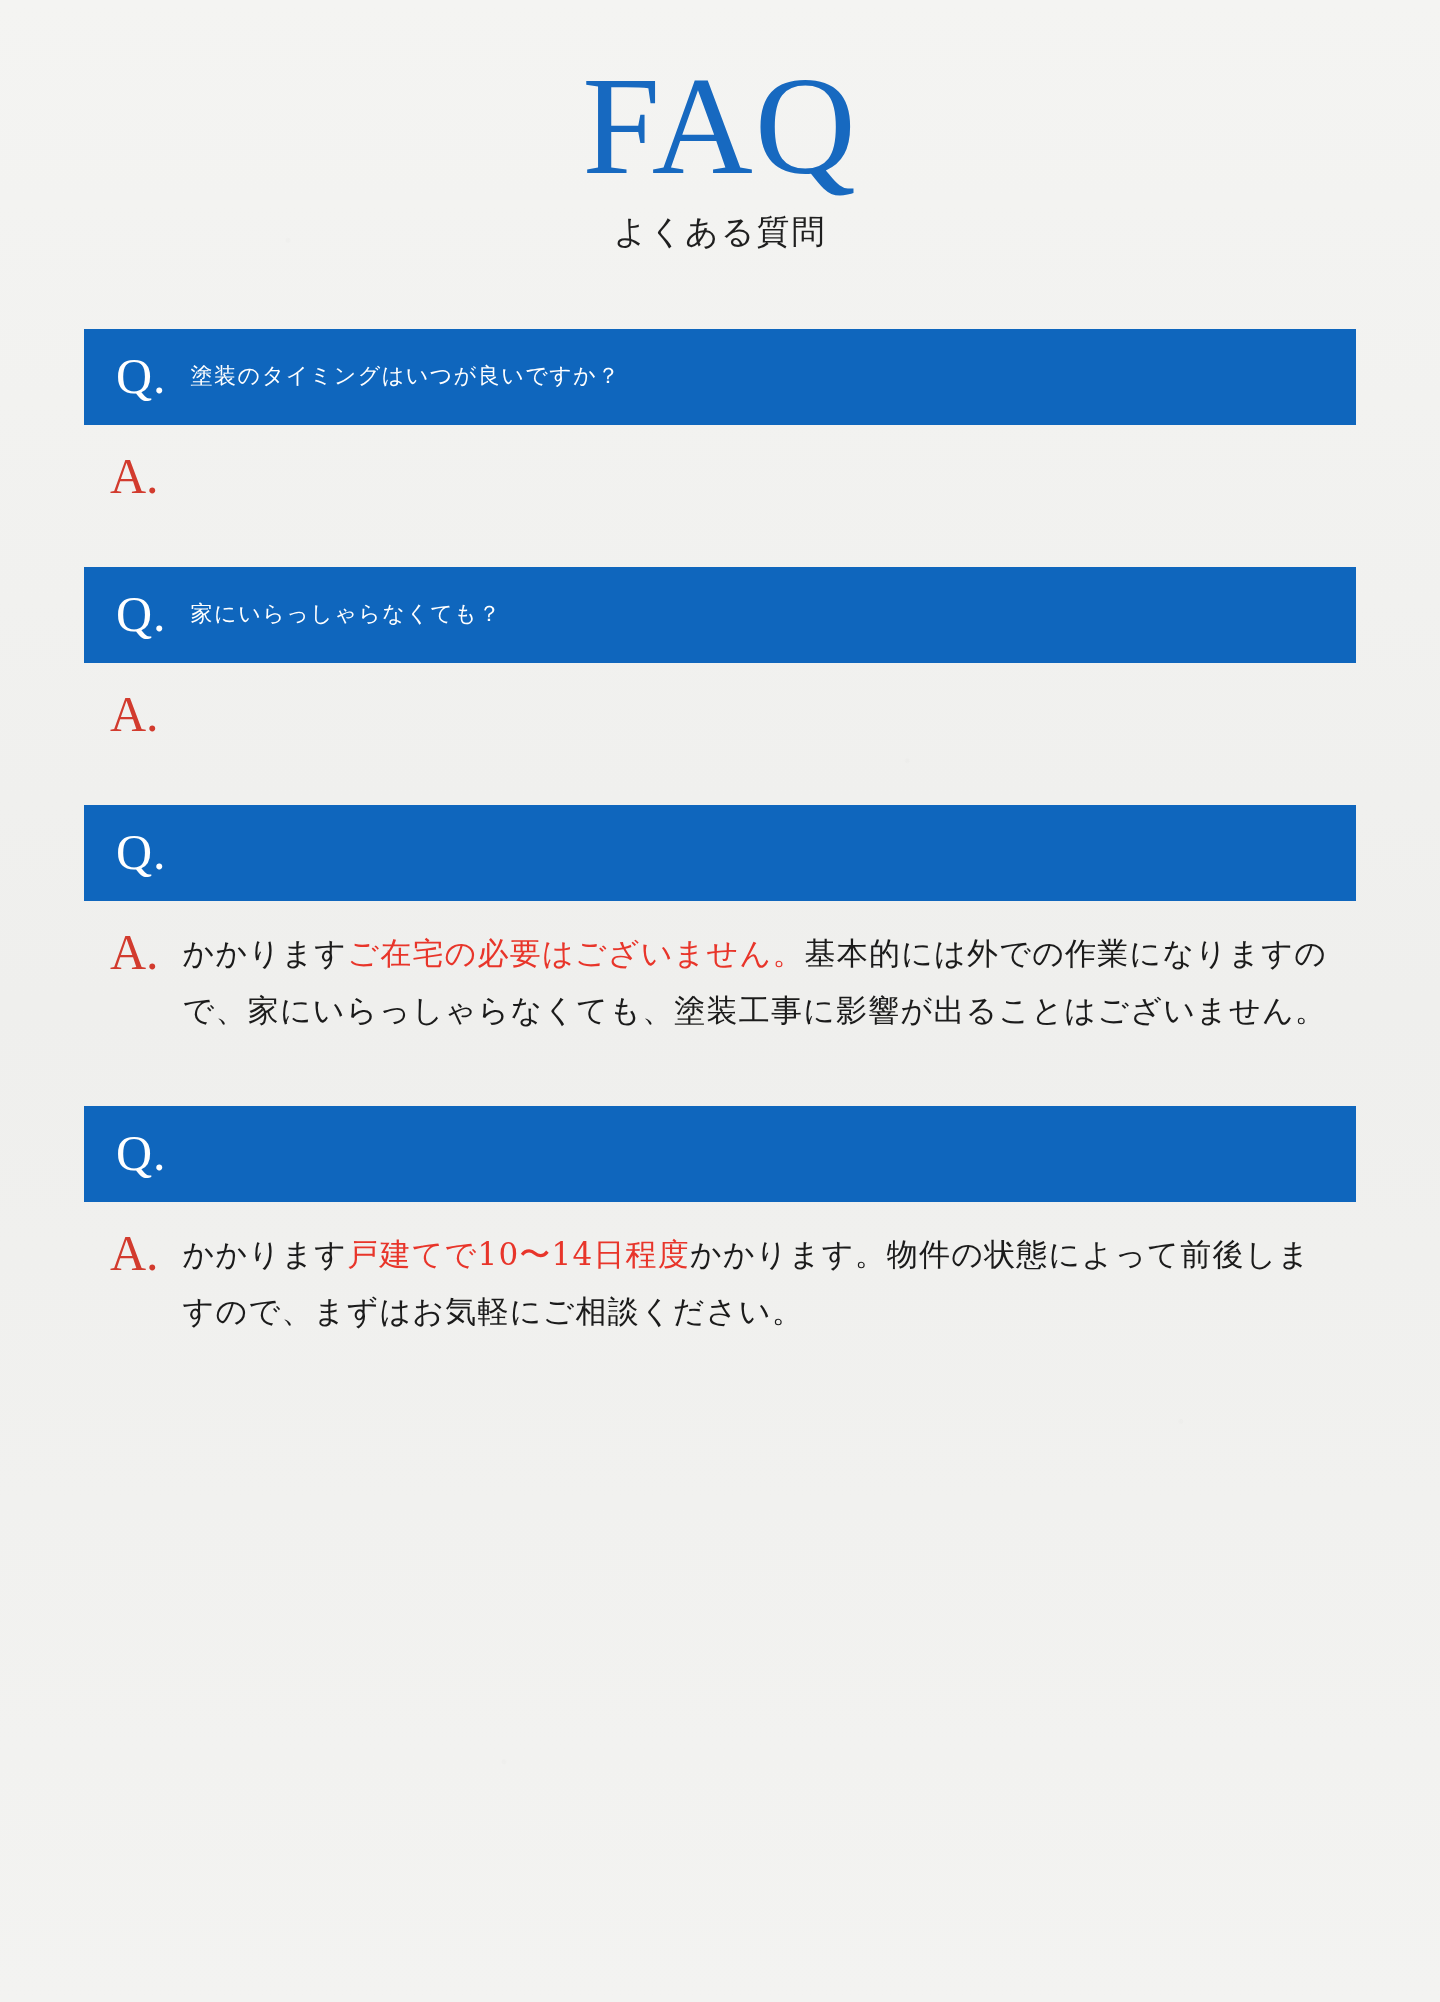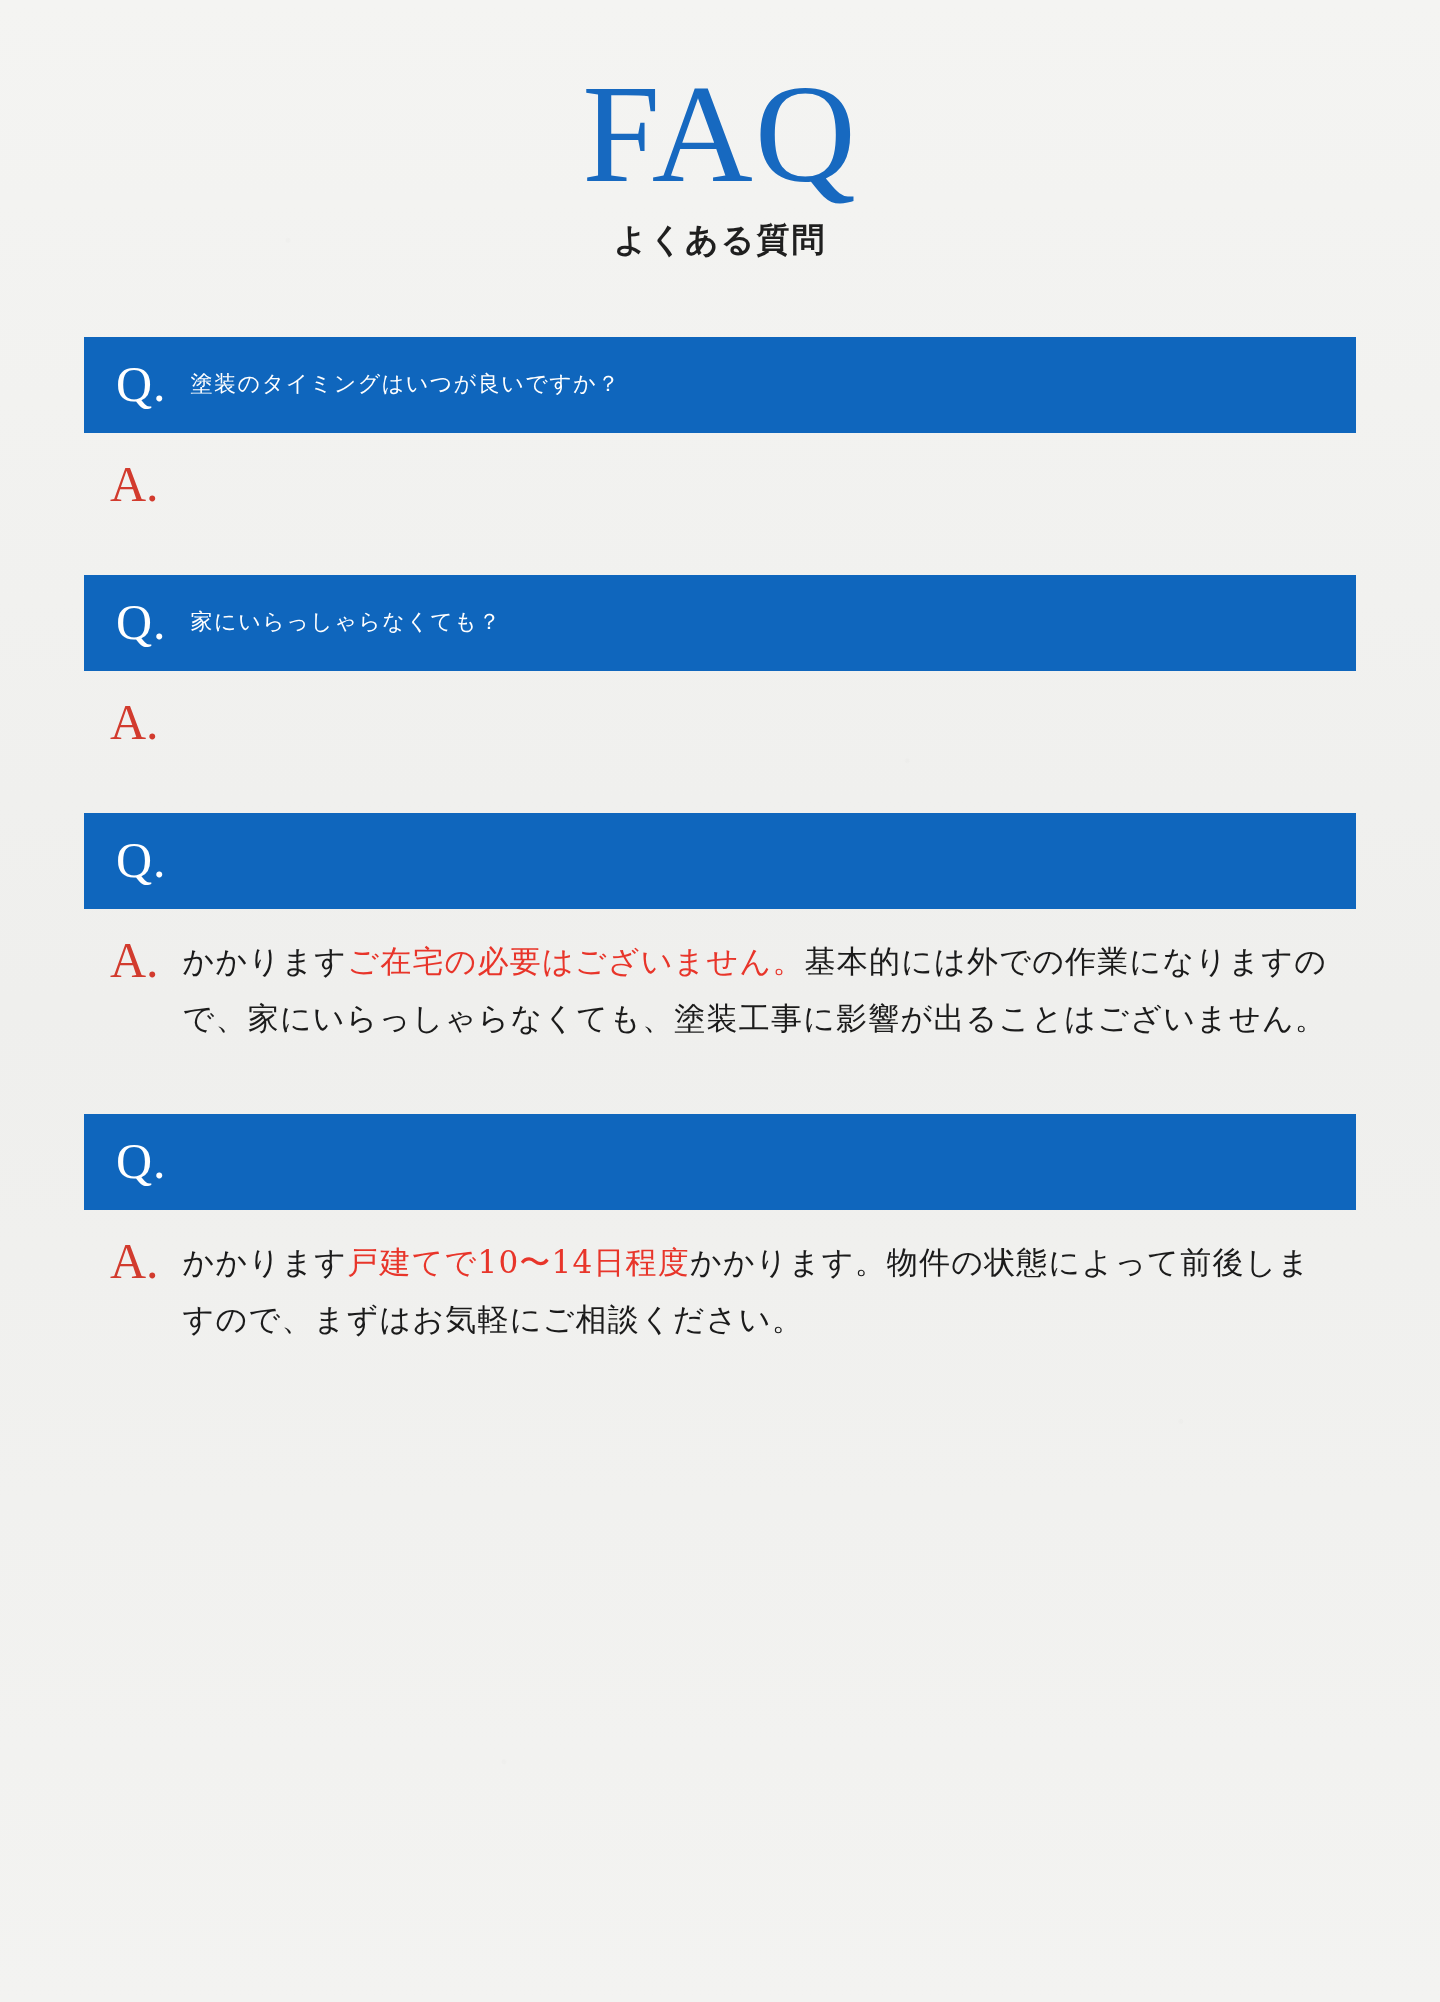--- a/index.html
+++ b/index.html
@@ -33,29 +33,29 @@
     text-align: center;
     padding-top: 56px;
   }
   .faq-title {
     font-family: "Liberation Serif", "DejaVu Serif", serif;
     font-size: 140px;
     line-height: 1.0;
     letter-spacing: 2px;
     color: #1769c0;
     font-weight: 400;
-    margin: 8px;
+    margin: 0;
   }
   .faq-subtitle {
     font-family: "DejaVu Serif", "Liberation Serif", serif;
     font-size: 33px;
     letter-spacing: 2px;
     color: #1f1f1f;
     margin: 14px 0 0 0;
-    font-weight: 700;
+    font-weight: 400;
   }
 
   .faq-list {
     margin-top: 74px;
   }
   .faq-item {
     margin-bottom: 66px;
   }
   .question-bar {
     background: #0f66bd;

